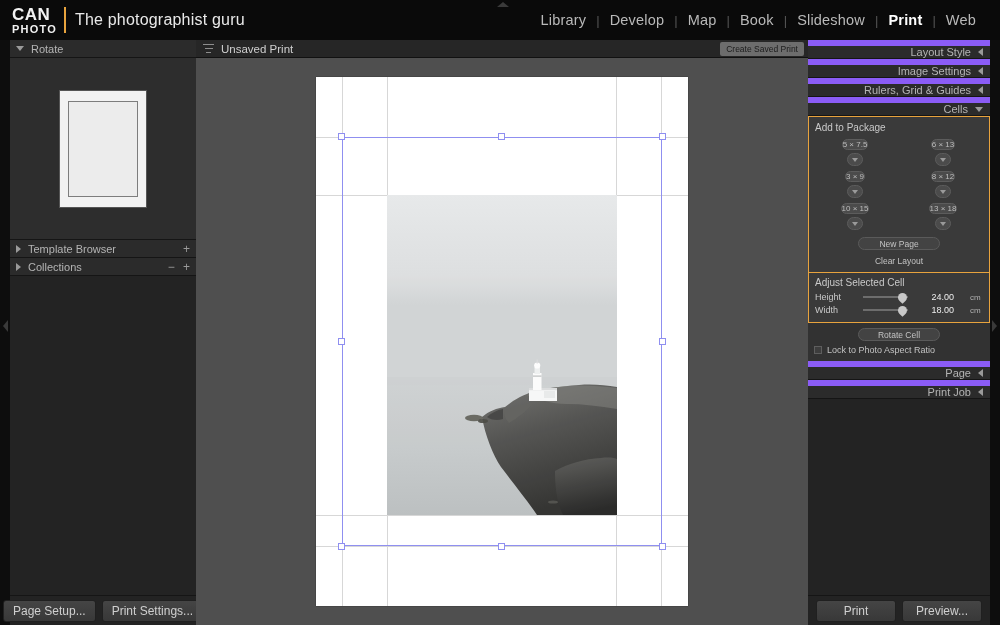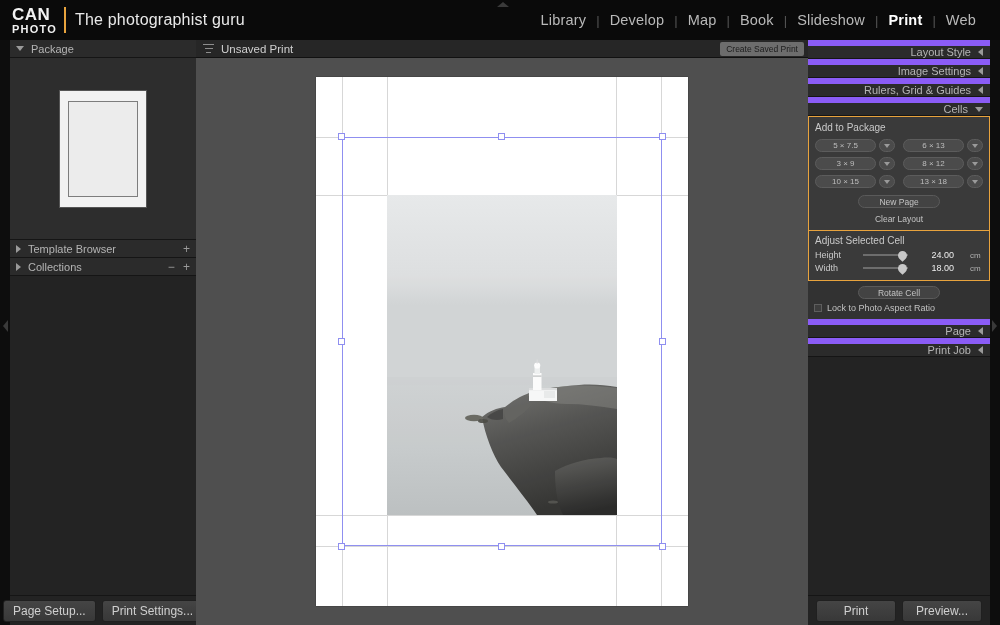--- a/index.html
+++ b/index.html
@@ -208,21 +208,21 @@
     border: 1.5px solid #e8a33d;
     margin: 0;
     padding: 5px 6px 3px 6px;
     flex: 0 0 auto;
   }
   .sec-label { color: #c9c9c9; font-size: 10px; margin-bottom: 6px; }
   .cell-grid {
     display: grid; grid-template-columns: 1fr 1fr;
     gap: 5px 8px; margin-bottom: 7px;
   }
-  .cell-btn-wrap { display: flex; align-items: center; gap: 3px; }
+  .cell-btn-wrap { display: flex; align-items: center; gap: 3px; flex-direction: column; }
   .cell-btn {
     flex: 1; height: 13px; border-radius: 7px;
     background: #4b4b4b; border: 1px solid #5c5c5c;
     color: #bdbdbd; font-size: 8px;
     display: flex; align-items: center; justify-content: center;
     cursor: pointer;
   }
   .cell-drop {
     width: 16px; height: 13px; border-radius: 7px;
     background: #4b4b4b; border: 1px solid #5c5c5c;
@@ -324,21 +324,21 @@
 
   <div class="edge-arrow edge-top"></div>
   <div class="edge-arrow edge-bottom"></div>
   <div class="edge-arrow edge-left"></div>
   <div class="edge-arrow edge-right"></div>
 
   <div id="leftpanel">
 
     <div class="panel-head">
       <span class="tri tri-down"></span>
-      <span>Package</span>
+      <span>Rotate</span>
     </div>
 
     <div id="preview-body">
       <div class="preview-page">
         <div class="preview-cell"></div>
       </div>
     </div>
 
     <div class="panel-head">
       <span class="tri tri-right"></span>

